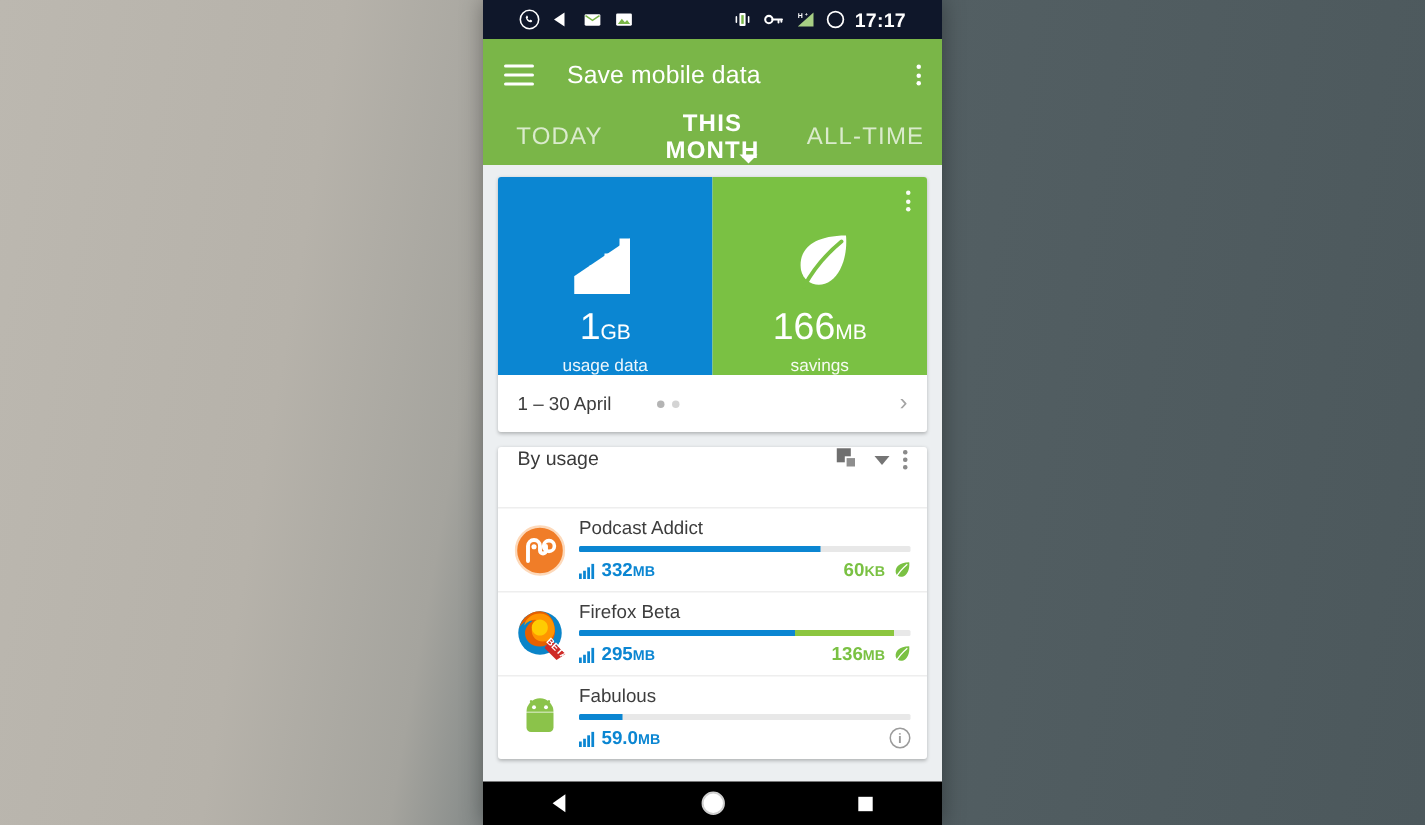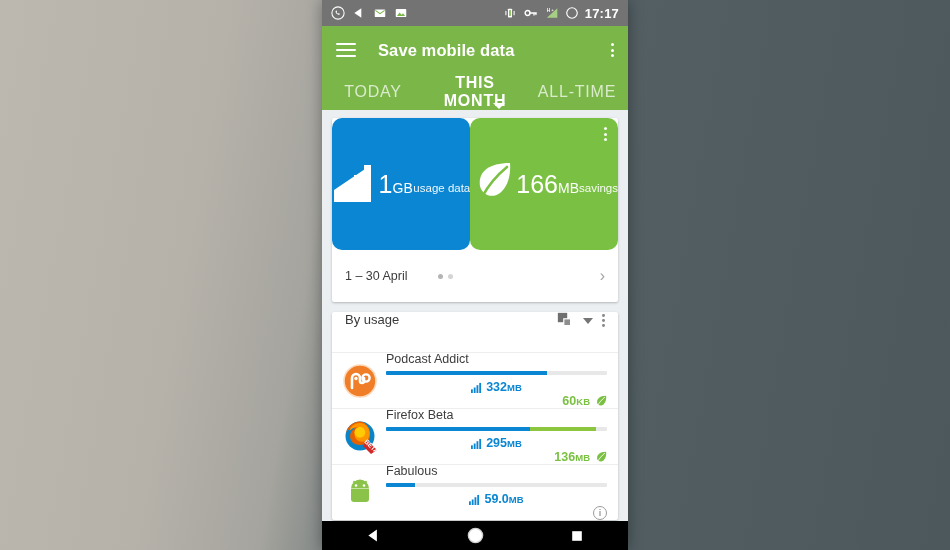--- a/index.html
+++ b/index.html
@@ -9,80 +9,80 @@
     background:linear-gradient(100deg,#bcb8b0 0%,#b6b2aa 22%,#a5a49e 34%,#6d7779 44%,#535f63 60%,#4c585c 100%);
     position:relative;
   }
   #phone {
     position:absolute; left:322px; top:0; width:306px; height:550px;
     background:#eceff1; overflow:hidden;
     box-shadow:0 0 14px rgba(0,0,0,.35);
   }
   
   .statusbar {
-    height:26px; background:#737373; display:flex; align-items:center;
-    padding:0 9px; color:#fff;
+    height:26px; background:#0f172a; display:flex; align-items:center;
+    padding:0 24px; color:#fff;
   }
   .sb-left { display:flex; align-items:center; gap:7px; }
   .sb-right { display:flex; align-items:center; gap:6px; margin-left:auto; }
   .sb-time { font-size:13px; font-weight:bold; letter-spacing:.2px; }
   .ic { display:block; }
   
   .appbar {
     height:48px; background:#7ab648; display:flex; align-items:center;
     padding:0 14px; color:#fff;
   }
   .hamburger { width:20px; display:flex; flex-direction:column; gap:4px; cursor:pointer; }
   .hamburger i { display:block; height:2px; background:#fff; border-radius:1px; }
-  .apptitle { font-size:16.5px; font-weight:bold; margin-left:22px; letter-spacing:.1px; }
+  .apptitle { font-size:16.5px; font-weight:normal; margin-left:22px; letter-spacing:.1px; }
   .overflow { margin-left:auto; display:flex; flex-direction:column; gap:2.5px; align-items:center; cursor:pointer; }
   .overflow i { width:3px; height:3px; border-radius:50%; background:#fff; display:block; }
   
   .tabs { height:36px; background:#7ab648; display:flex; align-items:center; position:relative; }
   .tab { flex:1; text-align:center; font-size:16px; letter-spacing:.8px; color:rgba(255,255,255,.72); cursor:pointer; }
   .tab.active { color:#fff; font-weight:bold; }
   
   .content { position:absolute; top:110px; left:0; right:0; bottom:29px; background:#eceff1; padding:8px 10px 0 10px; }
   .notch { position:absolute; top:-7px; left:50%; margin-left:18px; width:0;height:0;
            border-left:6px solid transparent; border-right:6px solid transparent; border-top:6px solid #fff; }
   .card { background:#fff; border-radius:2px; box-shadow:0 1px 2.5px rgba(0,0,0,.24); }
   
   .summary { margin-bottom:10px; position:relative; overflow:hidden; }
   .halves { display:flex; height:132px; }
-  .half { flex:1; display:flex; flex-direction:row; align-items:center; justify-content:space-between; color:#fff; position:relative;border-radius:10px; }
+  .half { flex:1; display:flex; flex-direction:column; align-items:center; justify-content:flex-end; color:#fff; position:relative; }
   .half.data { background:#0b86d2; }
   .half.save { background:#7ac143; }
   .half .glyph { height:46px; display:flex; align-items:flex-end; justify-content:center; margin-bottom:10px; }
   .bignum { font-size:25px; font-weight:300; line-height:1; }
   .bignum .u { font-size:14px; font-weight:400; }
   .sublabel { font-size:11.5px; margin-top:7px; color:rgba(255,255,255,.93); }
   .card-menu { position:absolute; top:9px; right:11px; display:flex; flex-direction:column; gap:2.5px; align-items:center; cursor:pointer; }
   .card-menu i { width:3px; height:3px; border-radius:50%; background:rgba(255,255,255,.95); display:block; }
-  .daterow { height:52px; display:flex; align-items:center; padding:0 13px; }
+  .daterow { height:38px; display:flex; align-items:center; padding:0 13px; }
   .daterange { font-size:12.5px; color:#3c3c3c; }
   .dots { display:flex; gap:5px; margin-left:30px; align-items:center; }
   .dots span { width:5px;height:5px;border-radius:50%; background:#d4d4d4; display:block; }
   .dots span.on { background:#b4b4b4; }
   .chev { margin-left:auto; color:#a4a4a4; font-size:16px; }
   
   .usagehdr { height:40px; display:flex; align-items:flex-start; padding:0 13px; }
   .usagehdr .t { font-size:13px; color:#3a3a3a; }
   .hdr-icons { margin-left:auto; display:flex; align-items:center; gap:9px; }
   .caret { width:0;height:0;border-left:5px solid transparent;border-right:5px solid transparent;border-top:6px solid #757575; cursor:pointer;}
   .ovf-dark { display:flex; flex-direction:column; gap:2.5px; align-items:center; cursor:pointer; }
   .ovf-dark i { width:2.8px;height:2.8px;border-radius:50%;background:#8a8a8a; display:block; }
   .row { display:flex; align-items:center; padding:9px 11px 9px 11px; border-top:1px solid #eee; height:56px; }
   .row:first-child { border-top:none; }
   .appicon { width:34px; height:34px; flex:0 0 34px; margin-right:9px; position:relative; }
   .rowbody { flex:1; min-width:0; }
   .appname { font-size:12.5px; color:#3d3d3d; line-height:1.1; margin-bottom:5px; }
   .track { height:4px; background:#e8e8e8; border-radius:1px; display:flex; overflow:hidden; margin-bottom:5px; }
   .seg-blue { background:#0b86d2; height:100%; }
   .seg-green { background:#8cc63f; height:100%; }
-  .metrics { display:flex; align-items:center;flex-direction:column; }
+  .metrics { display:flex; align-items:flex-start; }
   .usage { font-size:12.5px; font-weight:bold; color:#0b86d2; display:flex; align-items:center; gap:4px; }
   .usage .u { font-size:9.5px; }
   .saving { margin-left:auto; font-size:12.5px; font-weight:bold; color:#7ac143; display:flex; align-items:center; gap:5px; }
   .saving .u { font-size:9.5px; }
   .infoic { margin-left:auto; width:14px;height:14px;border:1.3px solid #9b9b9b;border-radius:50%;
             color:#9b9b9b;font-size:9px;display:flex;align-items:center;justify-content:center;font-weight:bold; cursor:pointer;}
   
   .navbar { position:absolute; bottom:0; left:0; right:0; height:29px; background:#000;
             display:flex; align-items:center; justify-content:space-around; }
   .navbar > div { cursor:pointer; display:flex; align-items:center; justify-content:center; width:50px; }

